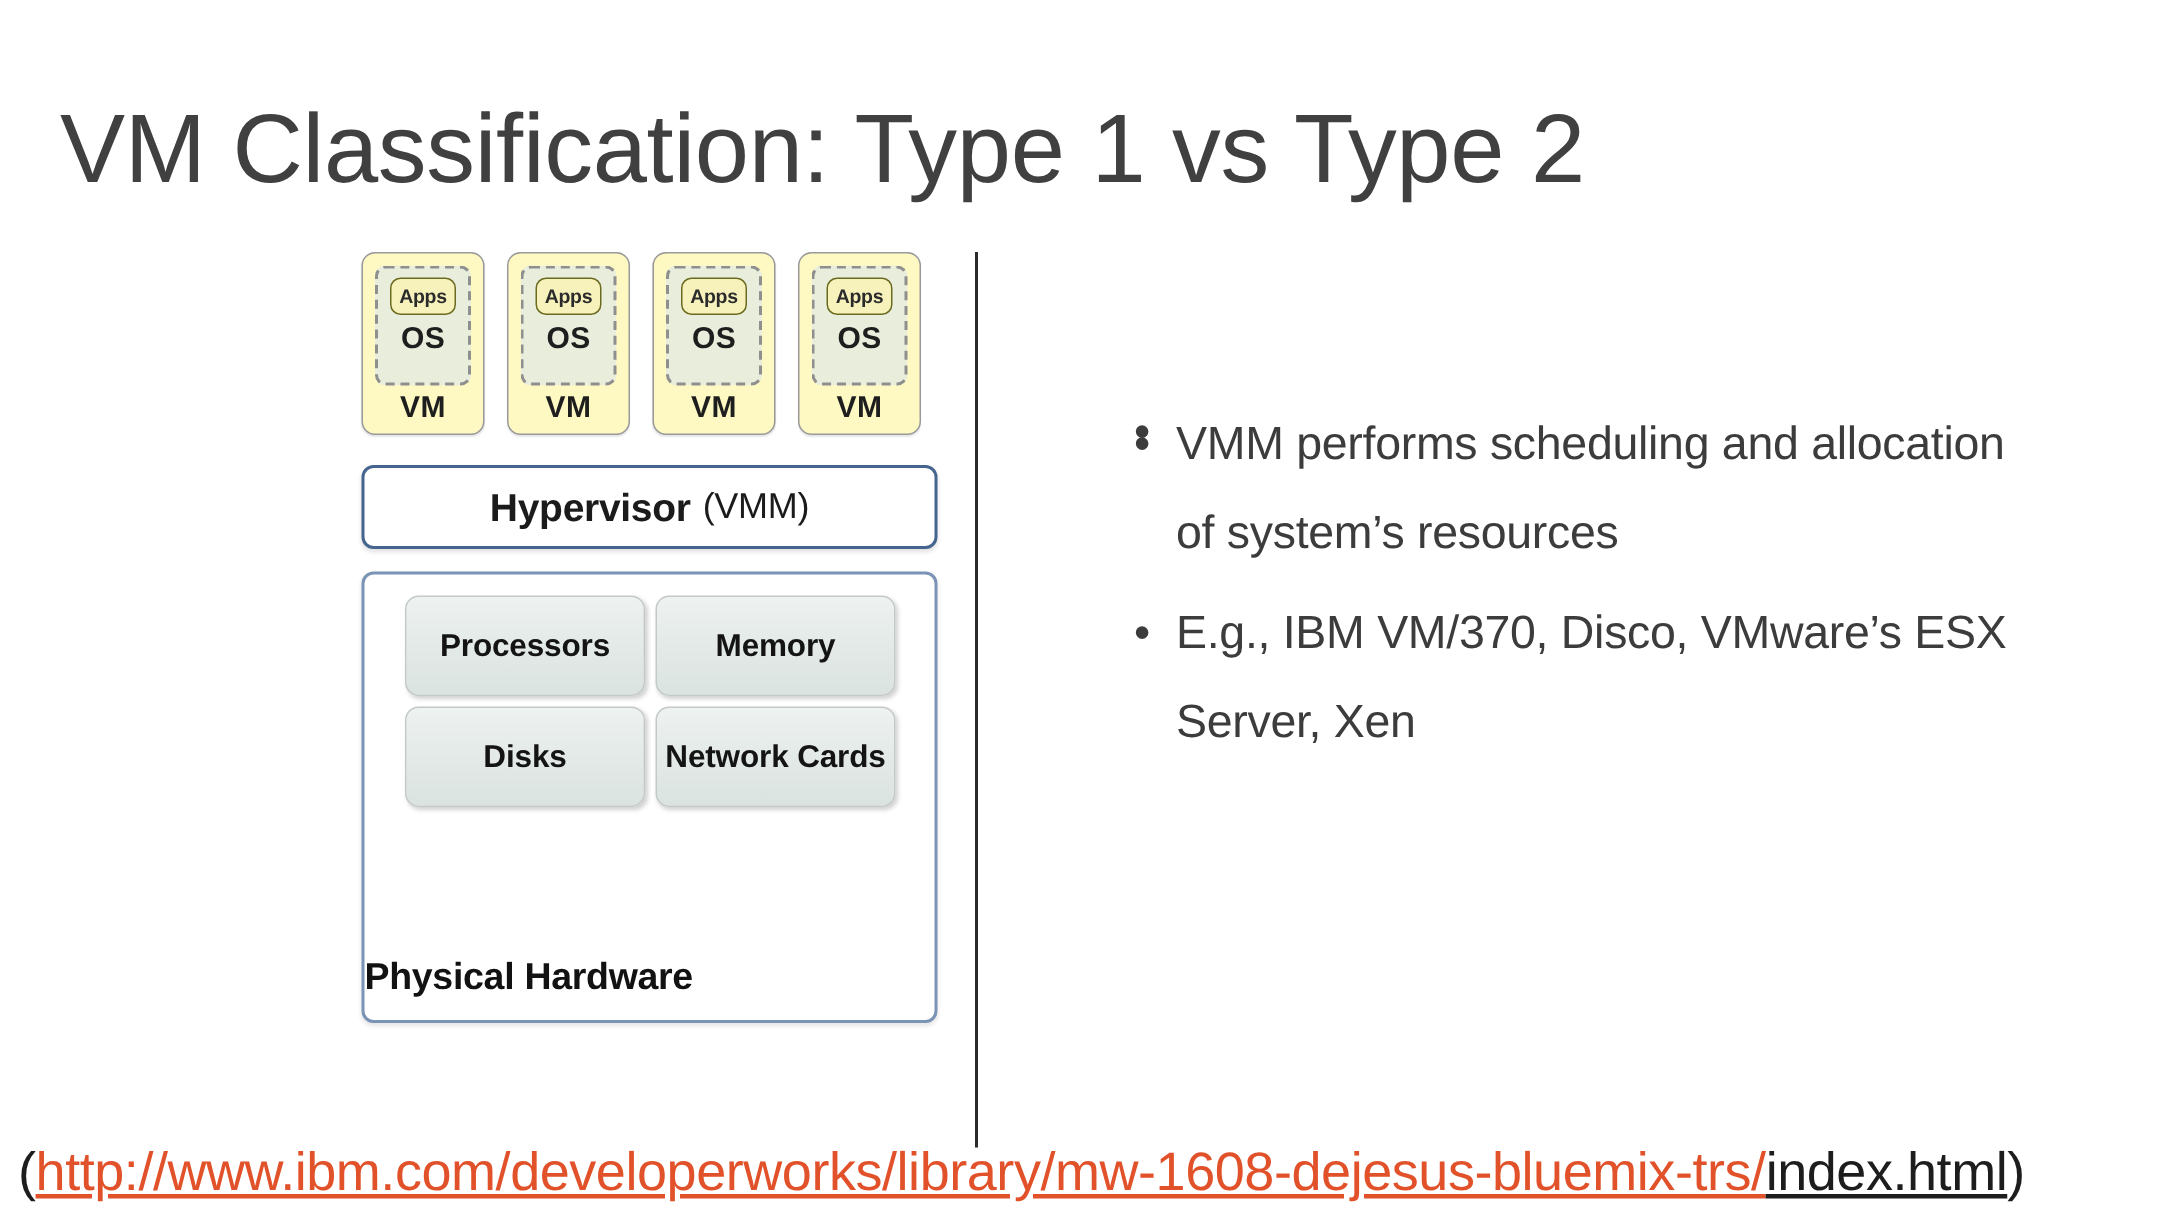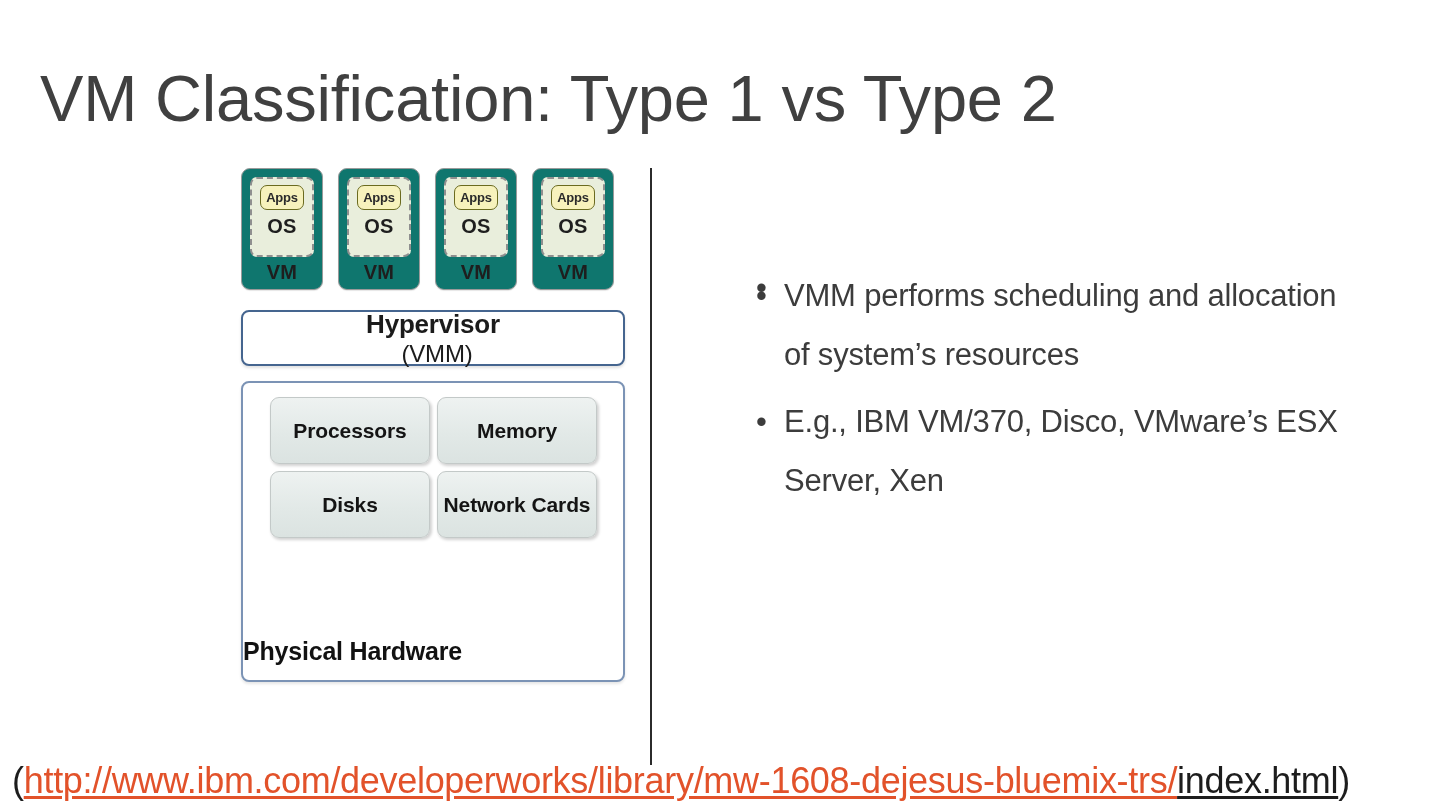--- a/index.html
+++ b/index.html
@@ -52,21 +52,21 @@
     height: 124px;
     width: 386px;
   }
   .vm-box {
     position: absolute;
     top: 0;
     width: 82px;
     height: 122px;
     border: 1.6px solid #9a9a9a;
     border-radius: 9px;
-    background: #0f766e;
+    background: #fef9c3;
     box-sizing: border-box;
     box-shadow: 0 1px 1px rgba(0,0,0,0.10);
   }
   .vm-box.v0 { left: 1px; }
   .vm-box.v1 { left: 98px; }
   .vm-box.v2 { left: 195px; }
   .vm-box.v3 { left: 292px; }
 
   .vm-inner {
     position: absolute;
@@ -128,21 +128,20 @@
     width: 384px;
     height: 56px;
     border: 2.4px solid #45658f;
     border-radius: 8px;
     background: #ffffff;
     box-sizing: border-box;
     display: flex;
     align-items: center;
     justify-content: center;
     box-shadow: 0 2px 3px rgba(0,0,0,0.12);
-    flex-direction: column;
   }
   .hypervisor .hv-strong {
     font-size: 26px;
     font-weight: 700;
     color: #1b1b1b;
     letter-spacing: -0.2px;
   }
   .hypervisor .hv-light {
     font-size: 24px;
     font-weight: 400;

